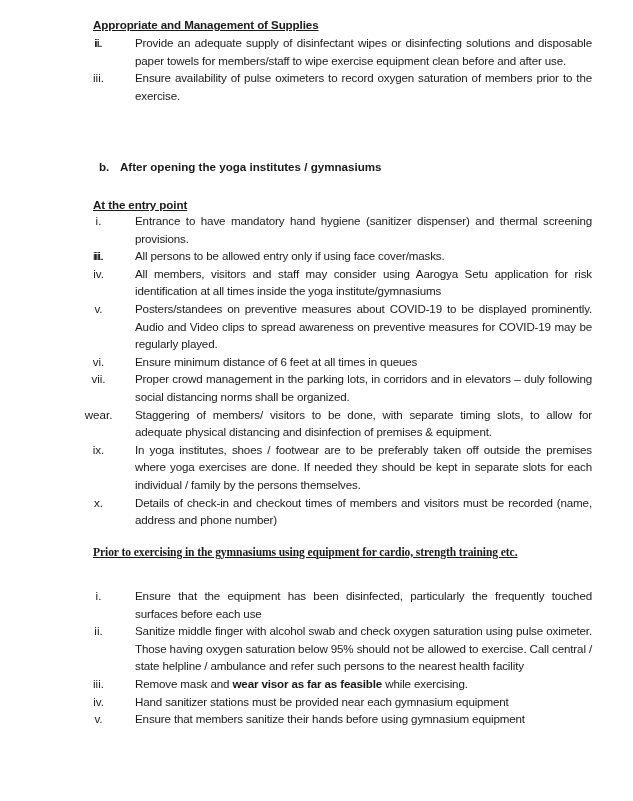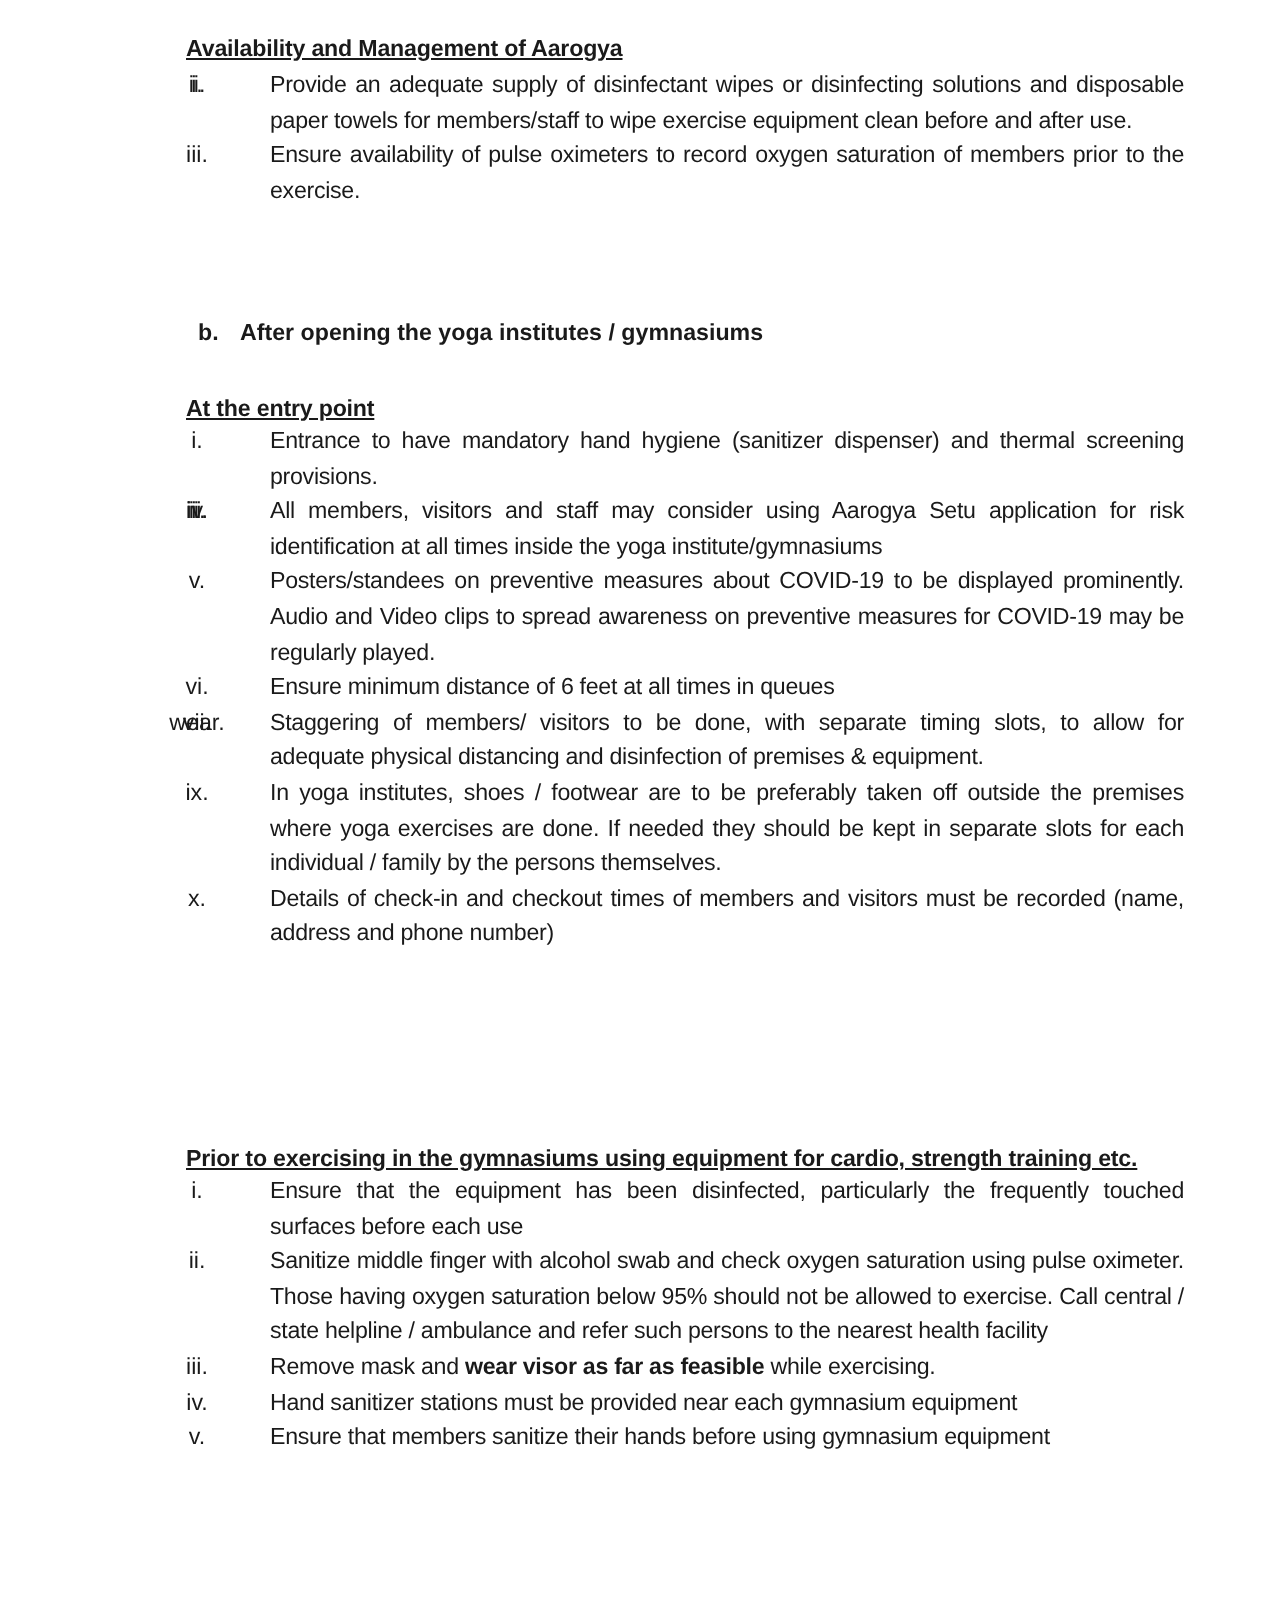--- a/index.html
+++ b/index.html
@@ -28,21 +28,21 @@
     letter-spacing: -0.15px;
   }
   .last-line-left { text-align-last: left; }
   .emph { font-weight: bold; }
 </style>
 </head>
 <body>
 
 <div class="page">
 
-  <div class="sub-heading" style="top:16px;">Availability and Management of Aarogya</div>
+  <div class="sub-heading" style="top:16px;">Appropriate and Management of Supplies</div>
   <ol class="list" style="top:34px;">
     <li class="item">
       <span class="num">i.</span>
     </li>
     <li class="item">
       <span class="num">ii.</span>
       <div class="text last-line-left">Provide an adequate supply of disinfectant wipes or disinfecting solutions and disposable paper towels for members/staff to wipe exercise equipment clean before and after use.</div>
     </li>
     <li class="item">
       <span class="num">iii.</span>
@@ -58,51 +58,53 @@
   <ol class="list" style="top:212px;">
     <li class="item">
       <span class="num">i.</span>
       <div class="text last-line-left">Entrance to have mandatory hand hygiene (sanitizer dispenser) and thermal screening provisions.</div>
     </li>
     <li class="item">
       <span class="num">ii.</span>
     </li>
     <li class="item">
       <span class="num">iii.</span>
+      <div class="text last-line-left">All persons to be allowed entry only if using face cover/masks.</div>
     </li>
     <li class="item">
       <span class="num">iv.</span>
       <div class="text last-line-left">All members, visitors and staff may consider using Aarogya Setu application for risk identification at all times inside the yoga institute/gymnasiums</div>
     </li>
     <li class="item">
       <span class="num">v.</span>
       <div class="text last-line-left">Posters/standees on preventive measures about COVID-19 to be displayed prominently. Audio and Video clips to spread awareness on preventive measures for COVID-19 may be regularly played.</div>
     </li>
     <li class="item">
       <span class="num">vi.</span>
       <div class="text last-line-left">Ensure minimum distance of 6 feet at all times in queues</div>
     </li>
     <li class="item">
       <span class="num">vii.</span>
+      <div class="text last-line-left">Proper crowd management in the parking lots, in corridors and in elevators – duly following social distancing norms shall be organized.</div>
     </li>
     <li class="item">
       <span class="num">wear.</span>
       <div class="text last-line-left">Staggering of members/ visitors to be done, with separate timing slots, to allow for adequate physical distancing and disinfection of premises &amp; equipment.</div>
     </li>
     <li class="item">
       <span class="num">ix.</span>
       <div class="text last-line-left">In yoga institutes, shoes / footwear are to be preferably taken off outside the premises where yoga exercises are done. If needed they should be kept in separate slots for each individual / family by the persons themselves.</div>
     </li>
     <li class="item">
       <span class="num">x.</span>
       <div class="text last-line-left">Details of check-in and checkout times of members and visitors must be recorded (name, address and phone number)</div>
     </li>
   </ol>
 
-  <div class="sub-heading" style="top:571px;">Prior to exercising in the gymnasiums using equipment for cardio, strength training etc.</div>
+  <div class="sub-heading" style="top:544px;font-family:Liberation Serif, serif;">Prior to exercising in the gymnasiums using equipment for cardio, strength training etc.</div>
   <ol class="list" style="top:587px;">
     <li class="item">
       <span class="num">i.</span>
       <div class="text last-line-left">Ensure that the equipment has been disinfected, particularly the frequently touched surfaces before each use</div>
     </li>
     <li class="item">
       <span class="num">ii.</span>
       <div class="text last-line-left">Sanitize middle finger with alcohol swab and check oxygen saturation using pulse oximeter. Those having oxygen saturation below 95% should not be allowed to exercise. Call central / state helpline / ambulance and refer such persons to the nearest health facility</div>
     </li>
     <li class="item">

